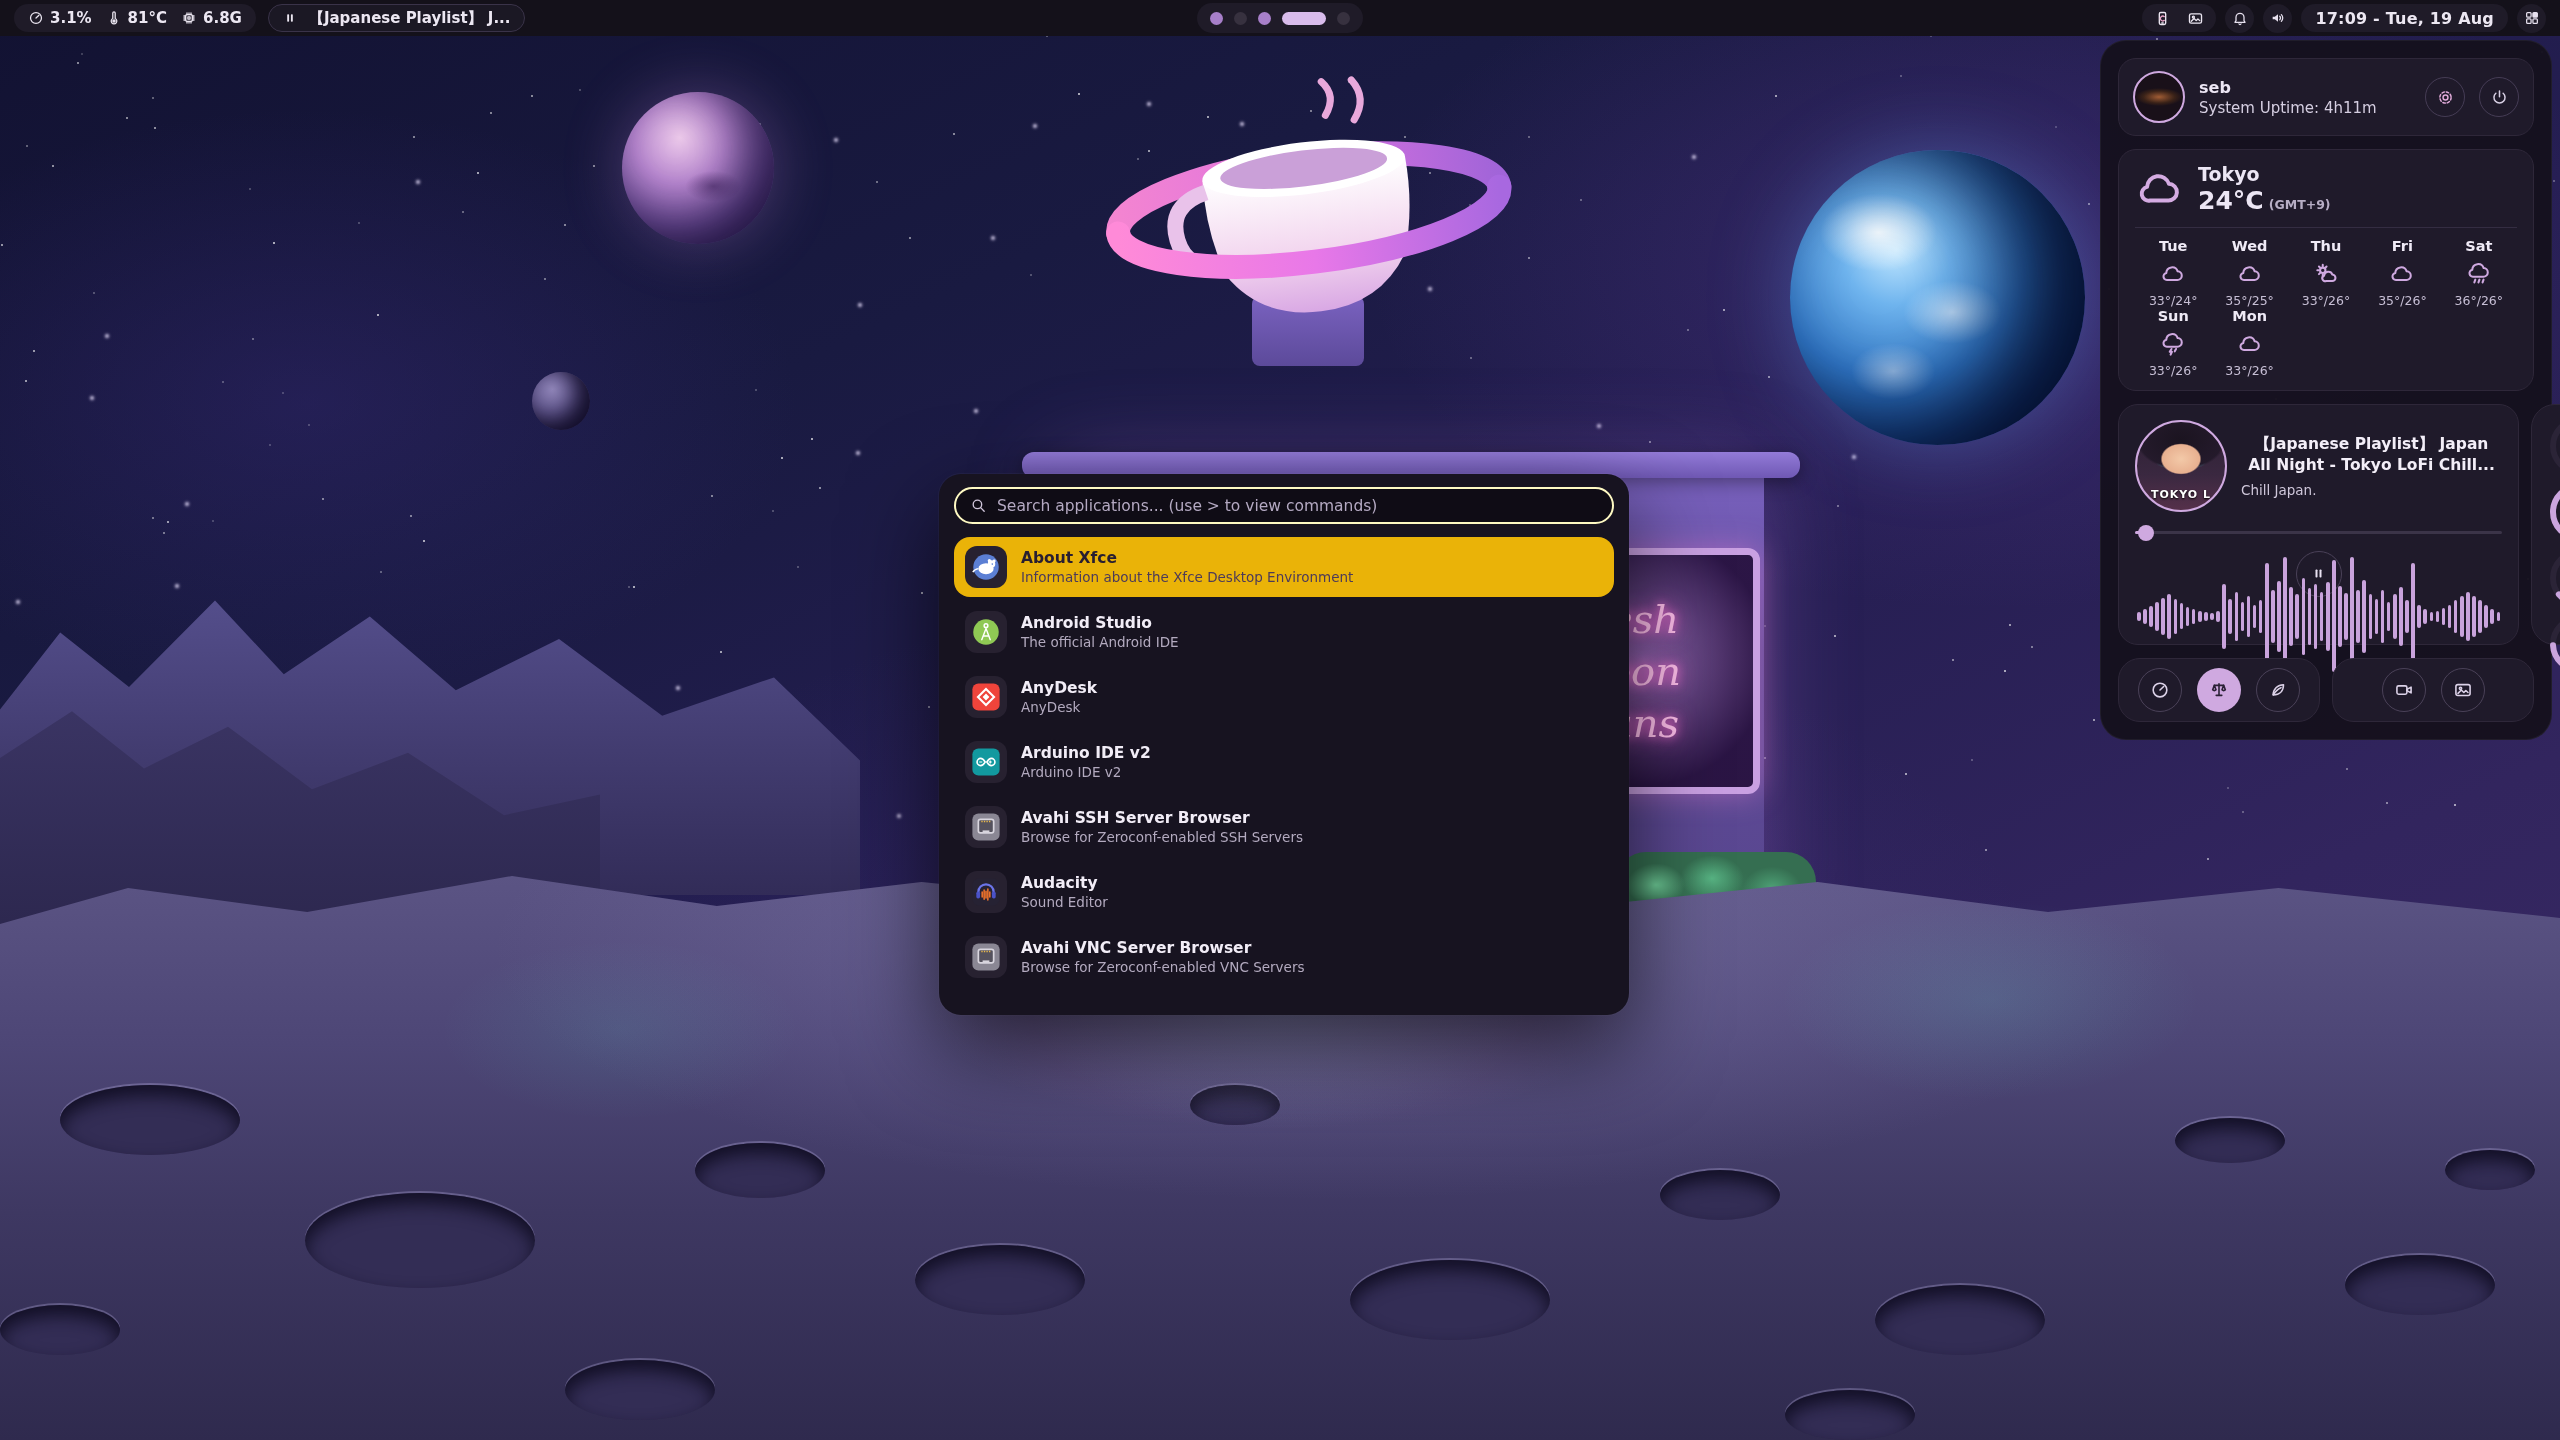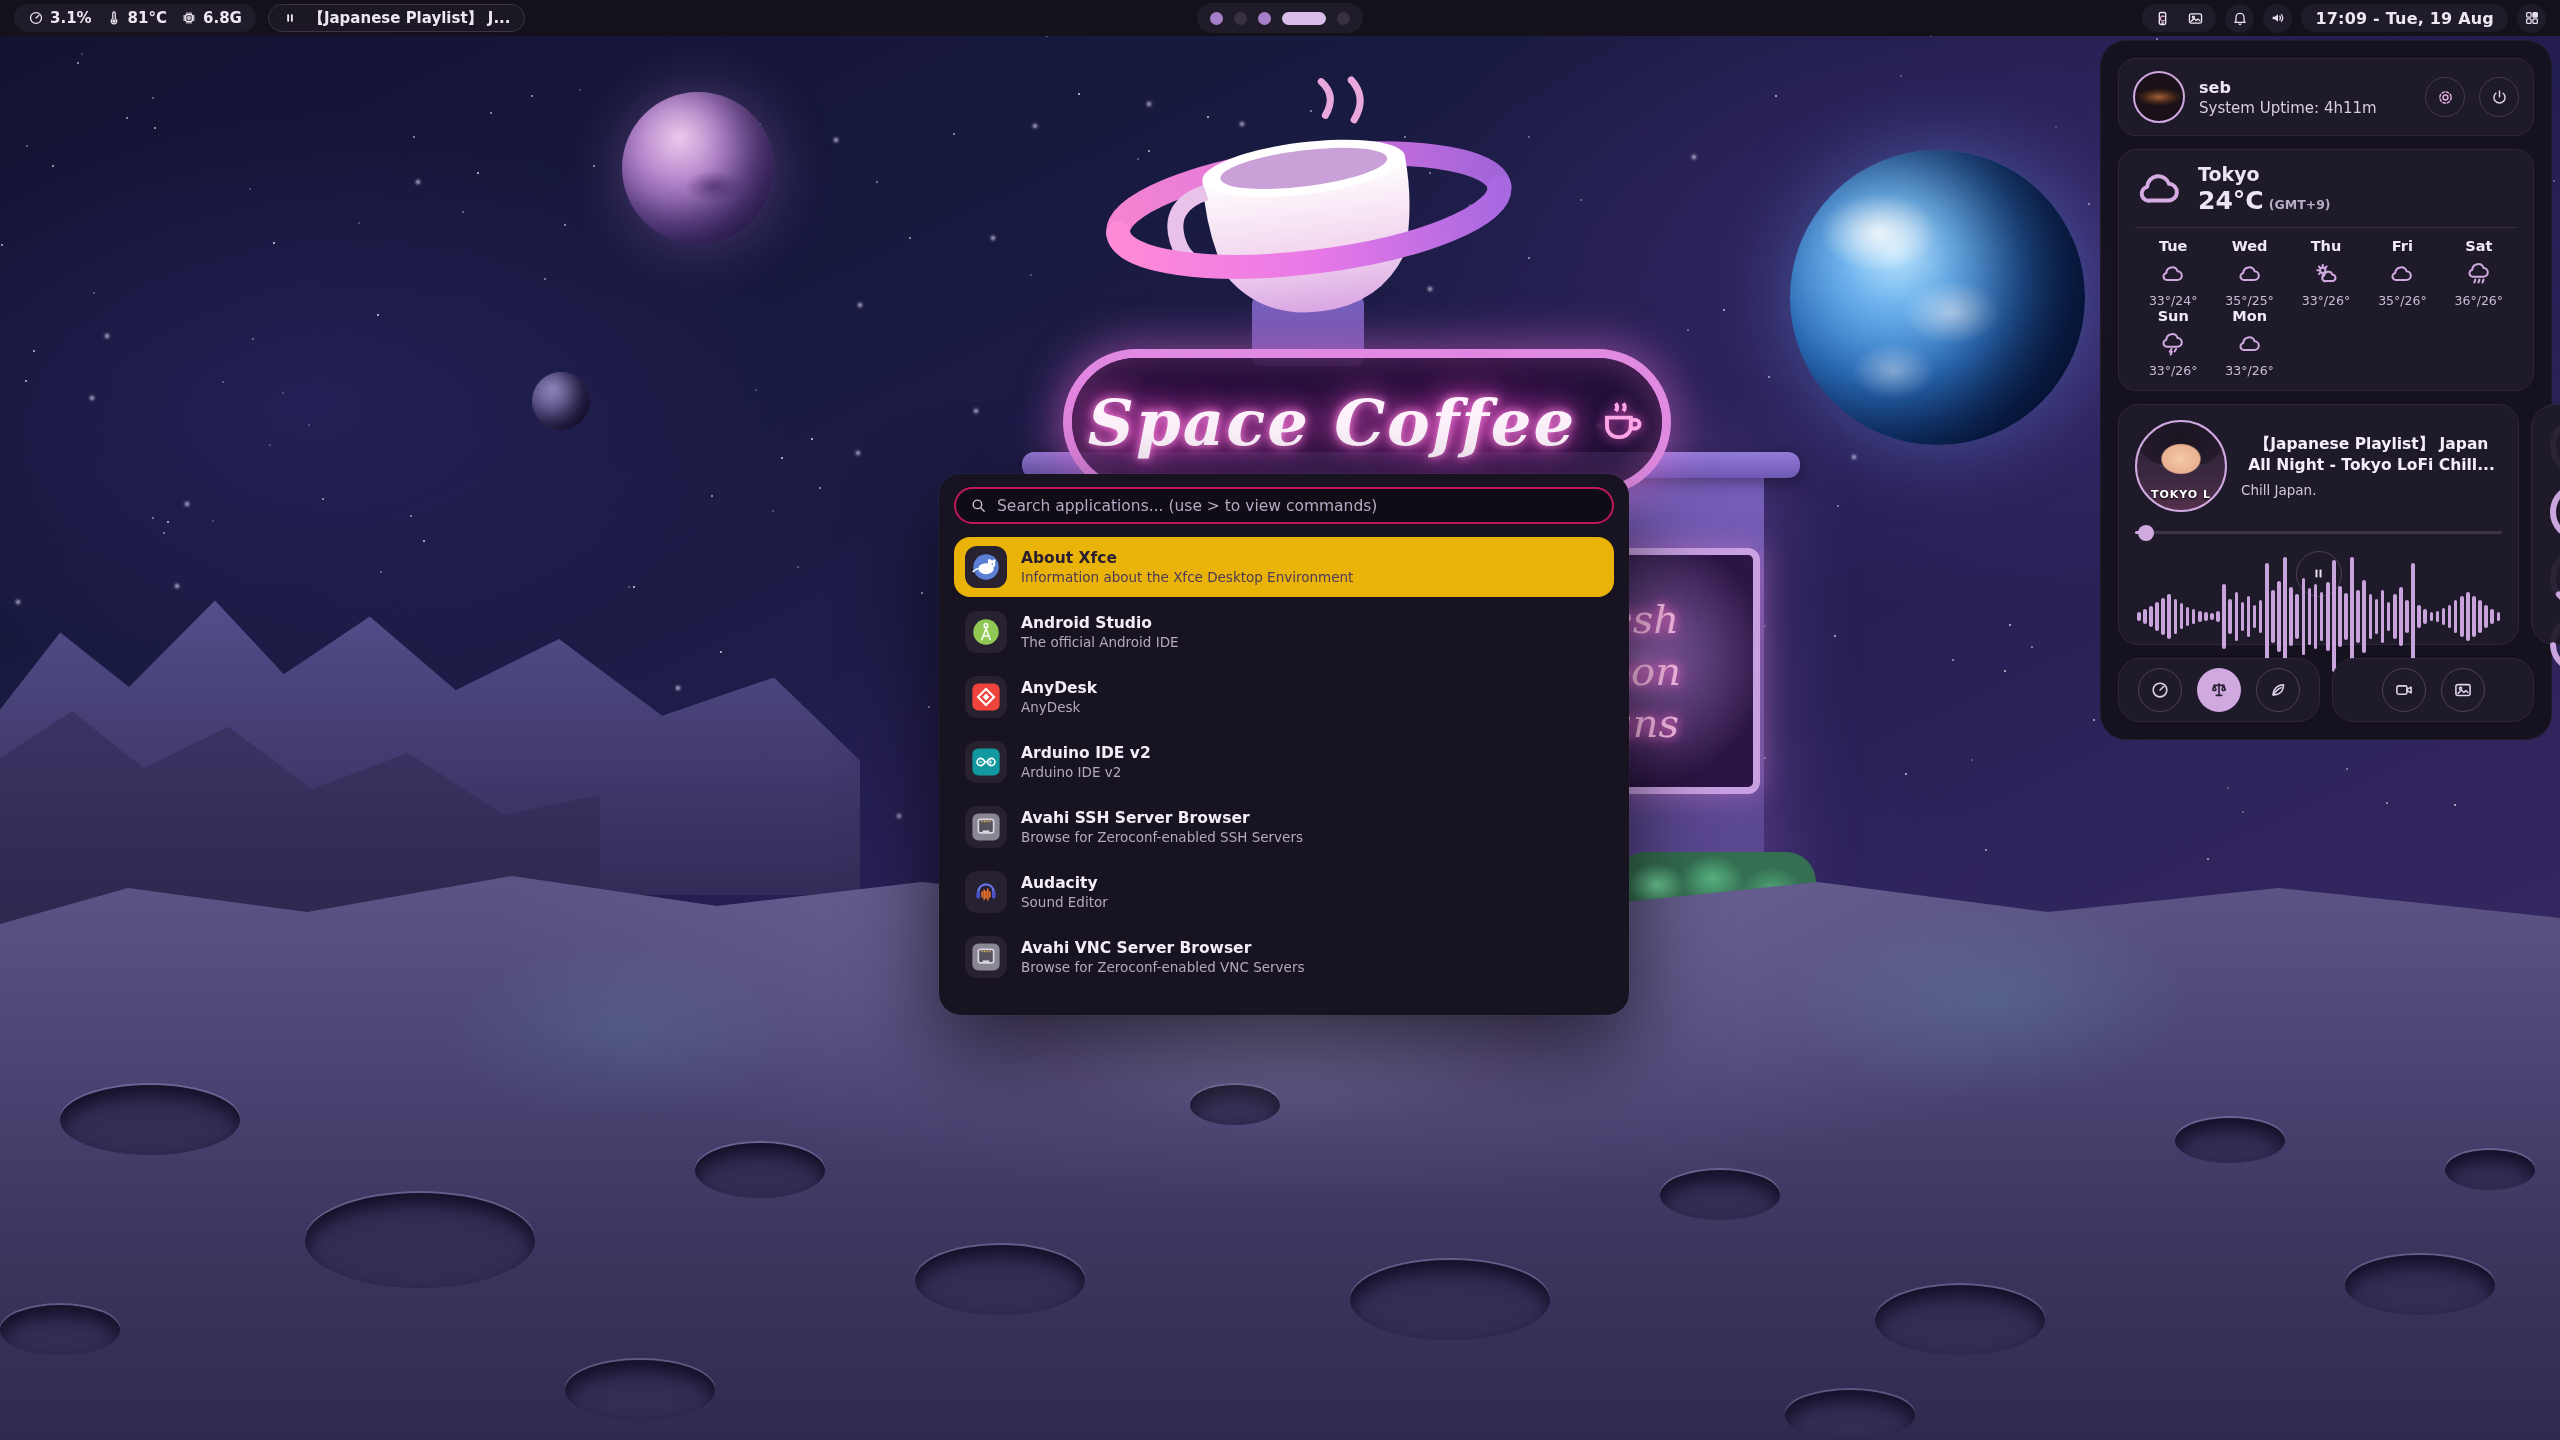--- a/index.html
+++ b/index.html
@@ -92,21 +92,21 @@
   .topbar-right { margin-left:auto; display:flex; align-items:center; gap:9px; }
   .icon-btn { width:29px; height:29px; border-radius:50%; background:#1f1b28; display:flex;
     align-items:center; justify-content:center; color:#e7e1ef; }
   .tray-pill { gap:16px; padding:0 12px; }
   .clock-pill { font-size:16px; letter-spacing:.2px; }
 
   
   .launcher { position:absolute; left:939px; top:474px; width:690px; height:541px; z-index:20;
     background:#171320; border-radius:22px; box-shadow:0 34px 90px rgba(0,0,0,.65), 0 0 0 1px rgba(255,255,255,.04);
     padding:13px 15px; display:flex; flex-direction:column; }
-  .searchbox { height:37px; border-radius:19px; border:2px solid #be185d; background:rgba(9,7,13,.55);
+  .searchbox { height:37px; border-radius:19px; border:2px solid #fef9c3; background:rgba(9,7,13,.55);
     display:flex; align-items:center; gap:10px; padding:0 14px; flex:none; margin-bottom:13px; }
   .searchbox input { flex:1; background:transparent; border:none; outline:none; color:#ece6f4; font-size:15.5px;
     font-family:inherit; }
   .searchbox input::placeholder { color:#b4a9c2; }
   .app-list { display:flex; flex-direction:column; gap:5px; }
   .app-row { display:flex; align-items:center; gap:14px; padding:9px 11px; border-radius:16px; }
   .app-row.selected { background:#eab308; }
   .app-tile { width:42px; height:42px; border-radius:12px; background:#272130; flex:none;
     display:flex; align-items:center; justify-content:center; }
   .app-title { font-size:15.5px; font-weight:bold; color:#f2edf7; line-height:1.35; }
@@ -201,28 +201,20 @@
       <path d="M48 150 A192 52 0 0 1 432 150" fill="none" stroke="url(#ringG)" stroke-width="24" stroke-linecap="round" opacity=".95"></path>
       <path d="M150 205 Q135 160 138 108 L342 108 Q345 160 330 205 Q300 252 240 252 Q180 252 150 205 Z" fill="url(#cupG)"></path>
       <ellipse cx="240" cy="108" rx="102" ry="26" fill="#fff"></ellipse>
       <ellipse cx="240" cy="108" rx="84" ry="18" fill="#caa0d8"></ellipse>
       <path d="M140 120 q-40 8 -34 44 q6 34 44 28" fill="none" stroke="#e9c2ea" stroke-width="16"></path>
       <path d="M48 150 A192 52 0 0 0 432 150" fill="none" stroke="url(#ringG)" stroke-width="24" stroke-linecap="round"></path>
       <path d="M268 58 q14 -18 0 -34 M296 66 q16 -20 2 -40" fill="none" stroke="#ffb8ec" stroke-width="7" stroke-linecap="round" opacity=".9"></path>
     </g>
   </svg>
 
-  <div class="sign">
-    <span class="sign-text">Space Coffee</span>
-    <svg width="52" height="54" viewBox="0 0 24 24" fill="none" stroke="#ffa8e8" stroke-width="1.8" style="filter:drop-shadow(0 0 6px #ff5cd6)">
-      <path d="M6 10h11v4a5 5 0 0 1-5 5h-1a5 5 0 0 1-5-5z"></path>
-        <path d="M17 11h2a2 2 0 0 1 0 4h-2"></path>
-      <path d="M10 7q1.4-1.8 0-3.6 M13.5 7q1.4-1.8 0-3.6"></path>
-    </svg>
-  </div>
 
   <div class="menu-window" id="menu-window">
       <div class="menu-word">esh</div>
       <div class="menu-word">oon</div>
       <div class="menu-word">ans</div>
     </div>
   <div class="hedge"></div>
   <div class="fence"></div>
 
   <div class="ground" id="ground">

